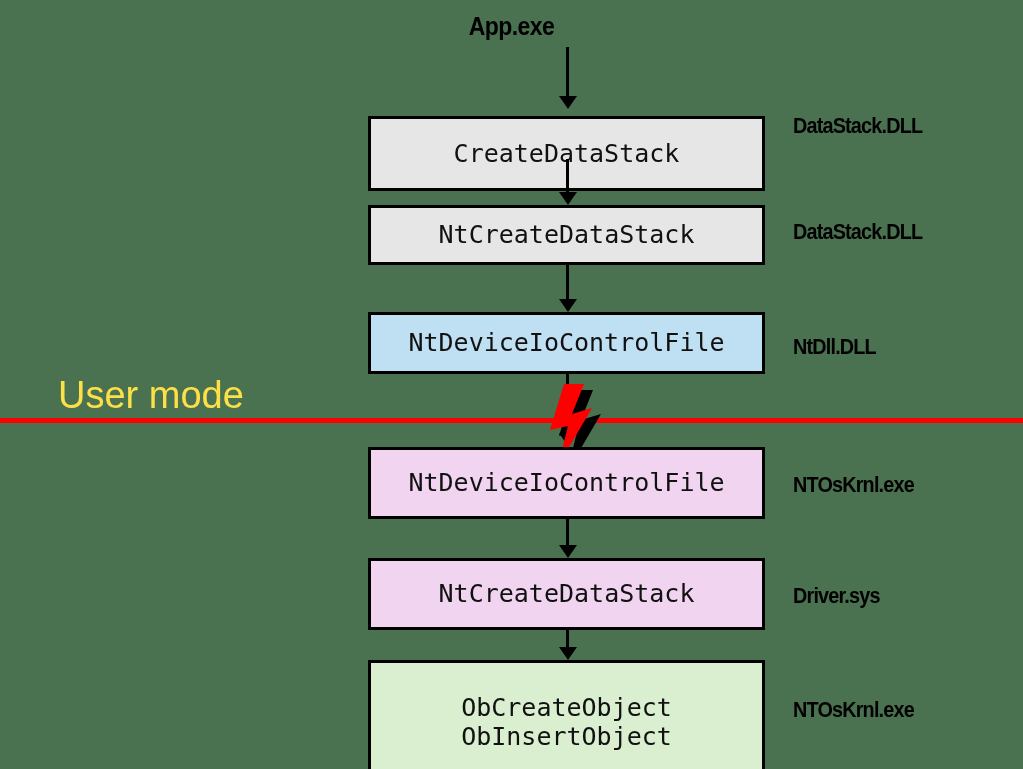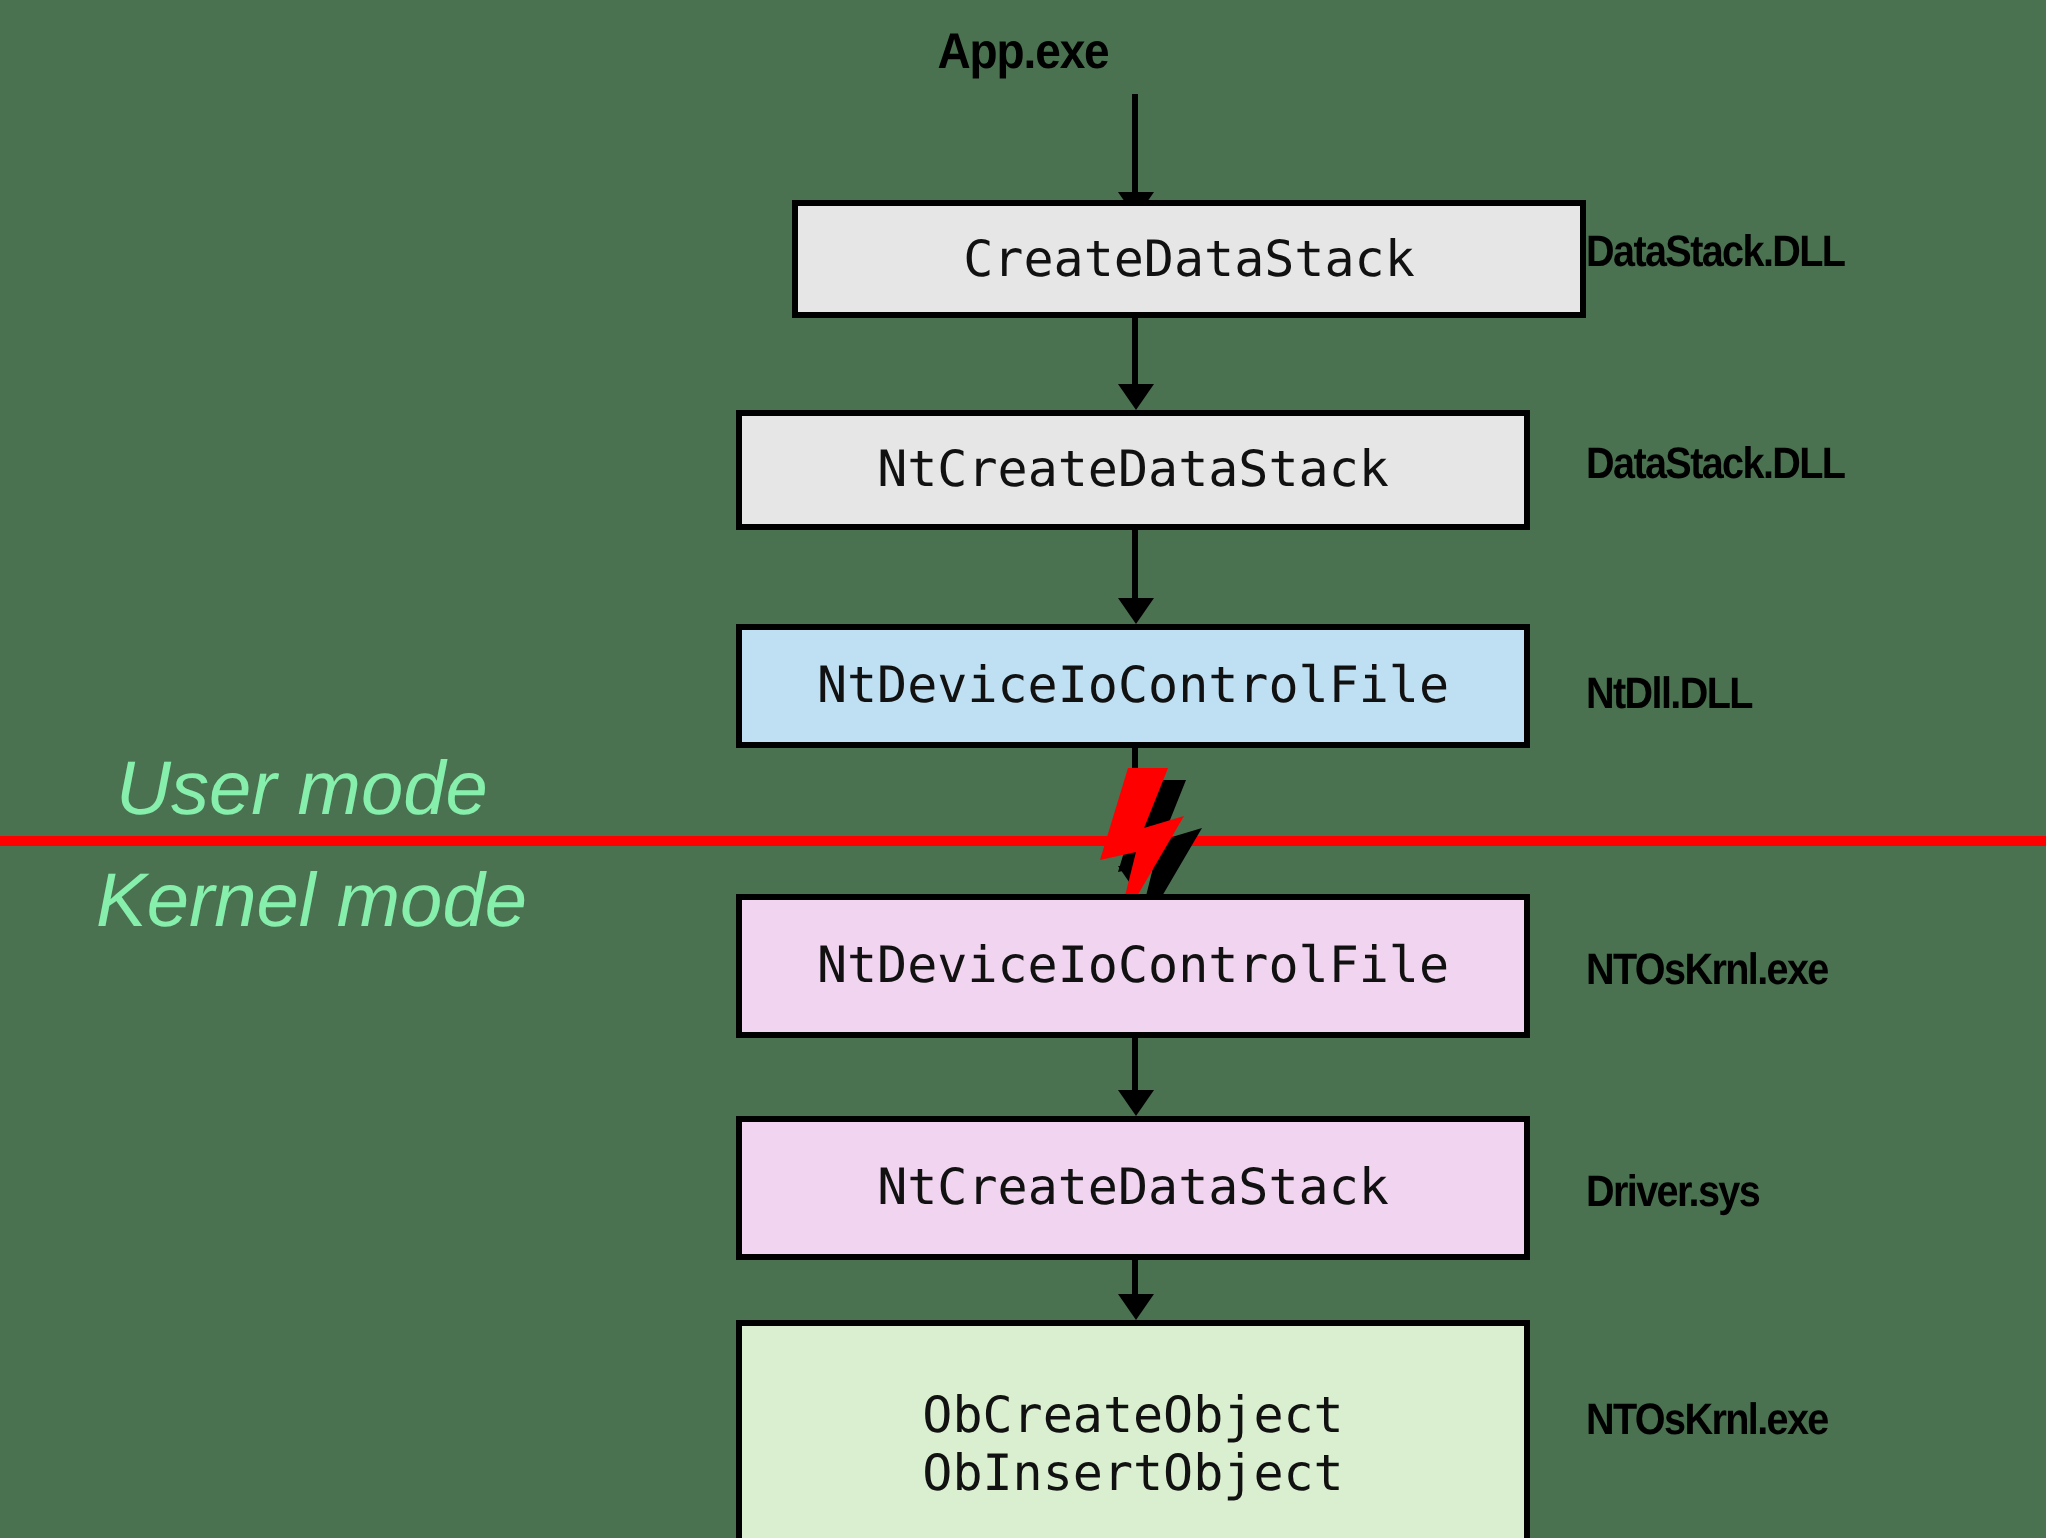--- a/index.html
+++ b/index.html
@@ -94,23 +94,22 @@
     top: 418px;
     width: 1023px;
     height: 5px;
     background: #ff0000;
   }
   .mode-text {
     position: absolute;
     font-family: "Liberation Sans", sans-serif;
     font-weight: normal;
     font-size: 38px;
-    color: #86efac;
+    color: #fde047;
     white-space: nowrap;
-    font-style: italic;
   }
   .mode-text.user   { left: 58px;  top: 374px; }
   .mode-text.kernel { left: 48px;  top: 430px; }
 
   
   .bolt {
     position: absolute;
     left: 540px;
     top: 382px;
     width: 72px;
@@ -120,38 +119,37 @@
 </style>
 </head>
 <body>
 
 <div id="stage">
 
   <div class="caller-label" style="top:12px;">App.exe</div>
 
   <div class="arrow" style="top:47px; height:50px;"></div>
 
-  <div class="node gray" style="top:100px; height:59px;margin-left:28px;">CreateDataStack</div>
+  <div class="node gray" style="top:116px; height:75px;">CreateDataStack</div>
   <div class="module-label" style="top:113px;">DataStack.DLL</div>
 
   <div class="arrow" style="top:159px; height:34px;"></div>
 
   <div class="node gray" style="top:205px; height:60px;">NtCreateDataStack</div>
   <div class="module-label" style="top:219px;">DataStack.DLL</div>
 
   <div class="arrow" style="top:265px; height:35px;"></div>
 
   <div class="node blue" style="top:312px; height:62px;">NtDeviceIoControlFile</div>
   <div class="module-label" style="top:334px;">NtDll.DLL</div>
 
   <div class="arrow" style="top:374px; height:60px;"></div>
 
   <div class="mode-line"></div>
   <div class="mode-text user">User mode</div>
-  <div class="mode-text kernel">Kernel mode</div>
 
   <svg class="bolt" viewBox="0 0 72 86">
     <polygon points="24,2 44,2 32,32 52,26 18,84 28,44 10,48" fill="#000000" transform="translate(9,6)"></polygon>
     <polygon points="24,2 44,2 32,32 52,26 18,84 28,44 10,48" fill="#ff0000"></polygon>
   </svg>
 
   <div class="node pink" style="top:447px; height:72px;">NtDeviceIoControlFile</div>
   <div class="module-label" style="top:472px;">NTOsKrnl.exe</div>
 
   <div class="arrow" style="top:519px; height:27px;"></div>

